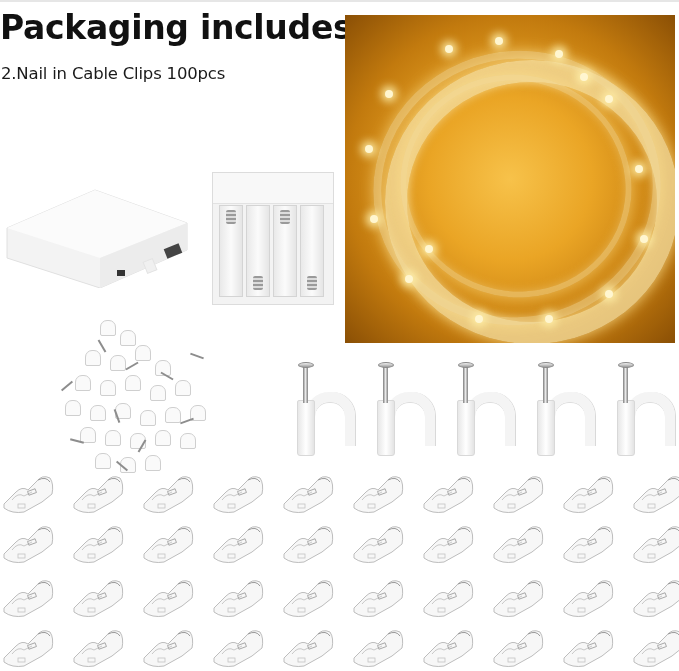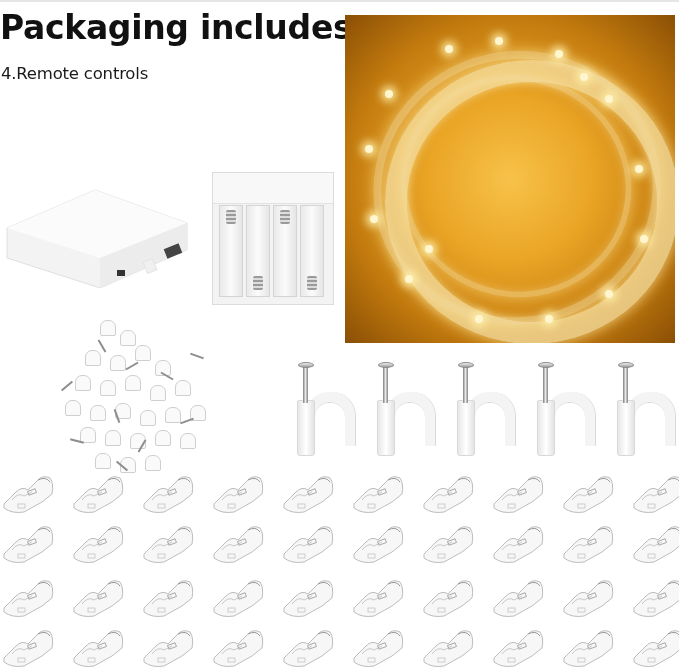--- a/index.html
+++ b/index.html
@@ -91,21 +91,21 @@
     }
   </style>
 </head>
 <body>
 
 <div class="top-strip"></div>
 
 <div class="title">Packaging includes:</div>
 
 <ul class="list">
-  <li>4.Remote controls</li>
+  <li>2.Nail in Cable Clips 100pcs</li>
 </ul>
 
 <div class="lights">
   <div class="ring" style="left:40px;top:45px;width:250px;height:240px;border-width:22px;opacity:.9;"></div>
   <div class="ring" style="left:28px;top:36px;width:272px;height:258px;border-width:8px;opacity:.6;transform:rotate(-12deg);"></div>
   <div class="ring" style="left:55px;top:60px;width:220px;height:210px;border-width:6px;opacity:.55;transform:rotate(18deg);"></div>
   <div class="glow" style="left:100px;top:30px"></div>
   <div class="glow" style="left:150px;top:22px"></div>
   <div class="glow" style="left:210px;top:35px"></div>
   <div class="glow" style="left:260px;top:80px"></div>

